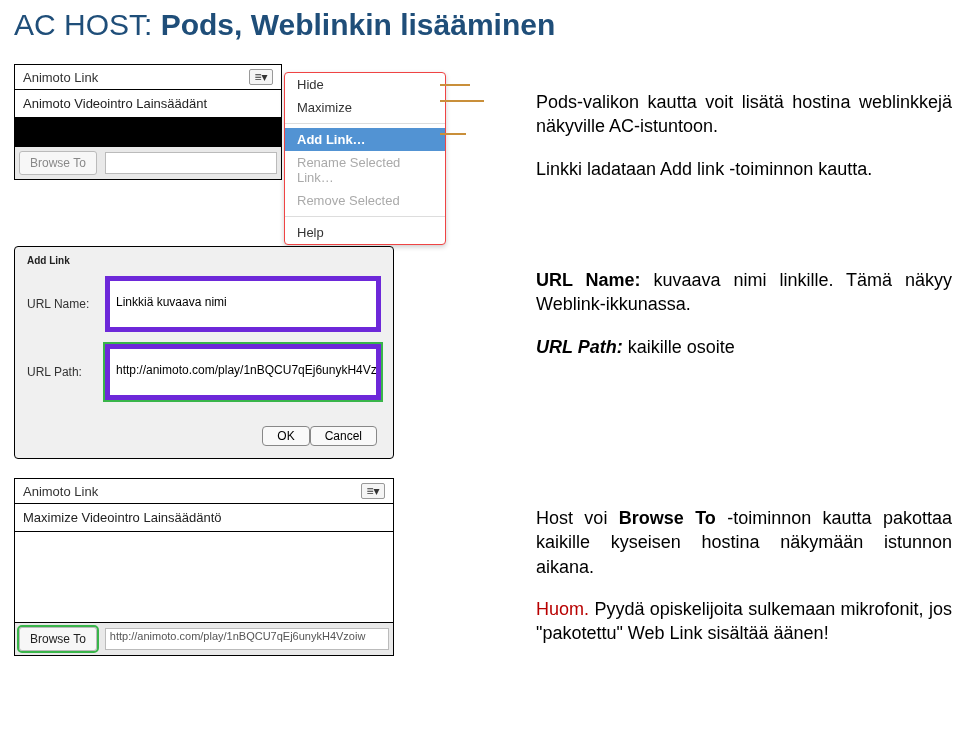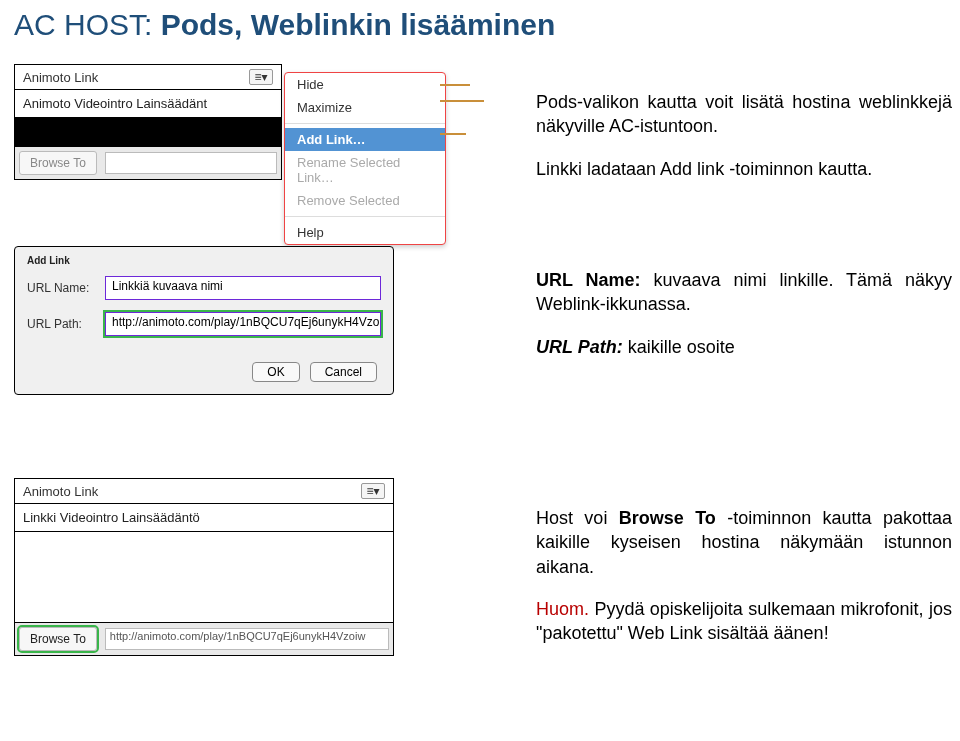--- a/index.html
+++ b/index.html
@@ -124,33 +124,32 @@
     align-items: center;
     padding: 6px 12px;
   }
   .form-row label {
     width: 78px;
     font-size: 12px;
     color: #333;
   }
   .form-row .field {
     flex: 1;
-    border: 1px solid #6d28d9;
+    border: 5px solid #6d28d9;
     height: 18px;
-    padding: 2px 6px;
+    padding: 14px 6px;
     font-size: 12px;
     background: #fff;
     overflow: hidden;
     white-space: nowrap;
   }
   .form-row .field.hl { outline: 2px solid #39b54a; }
   .dialog-buttons {
     display: flex;
     justify-content: flex-end;
-    gap: 10px;
     padding: 20px 16px 12px;
   }
   .dlg-btn {
     border: 1px solid #888;
     border-radius: 4px;
     background: #f9f9f9;
     padding: 2px 14px;
     font-size: 12px;
     cursor: pointer;
   }
@@ -232,21 +231,21 @@
   <p style="margin-top:0;">
     <span class="b i">URL Path: </span><span>kaikille osoite</span>
   </p>
 </div>
 
 <div class="pod" style="left:14px; top:478px; width:378px;">
   <div class="pod-header">
     <span>Animoto Link</span>
     <span class="pod-menu-btn">≡▾</span>
   </div>
-  <div class="link-row" style="font-weight:500;">Linkki Videointro Lainsäädäntö</div>
+  <div class="link-row" style="font-weight:500;">Maximize Videointro Lainsäädäntö</div>
   <div style="height:90px; border-top:1px solid #000; background:#fff;"></div>
   <div class="browse-bar">
     <div class="browse-btn enabled" style="outline:2px solid #39b54a;">Browse To</div>
     <div class="browse-input">http://animoto.com/play/1nBQCU7qEj6unykH4Vzoiw</div>
   </div>
 </div>
 
 <div class="text-block" style="left:536px; top:488px; width:416px;">
   <p>
     <span>Host voi </span><span class="b">Browse To</span><span> -toiminnon kautta pakottaa kaikille kyseisen hostina näkymään istunnon aikana.</span>

